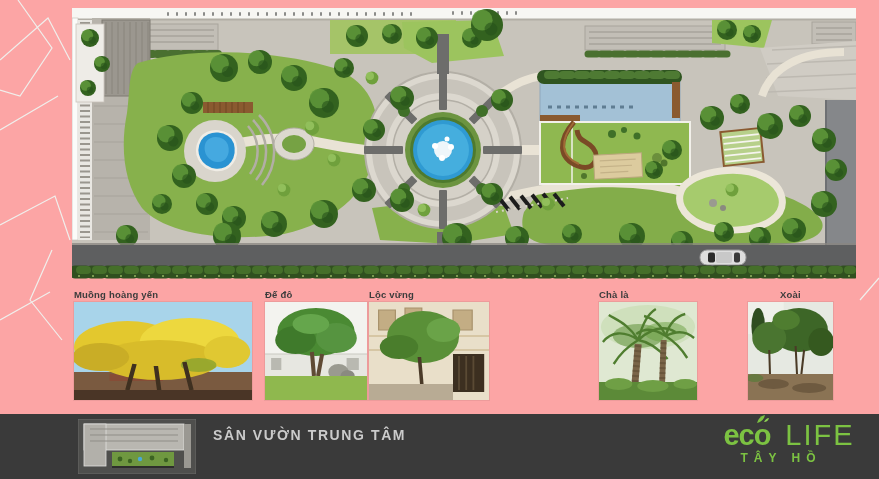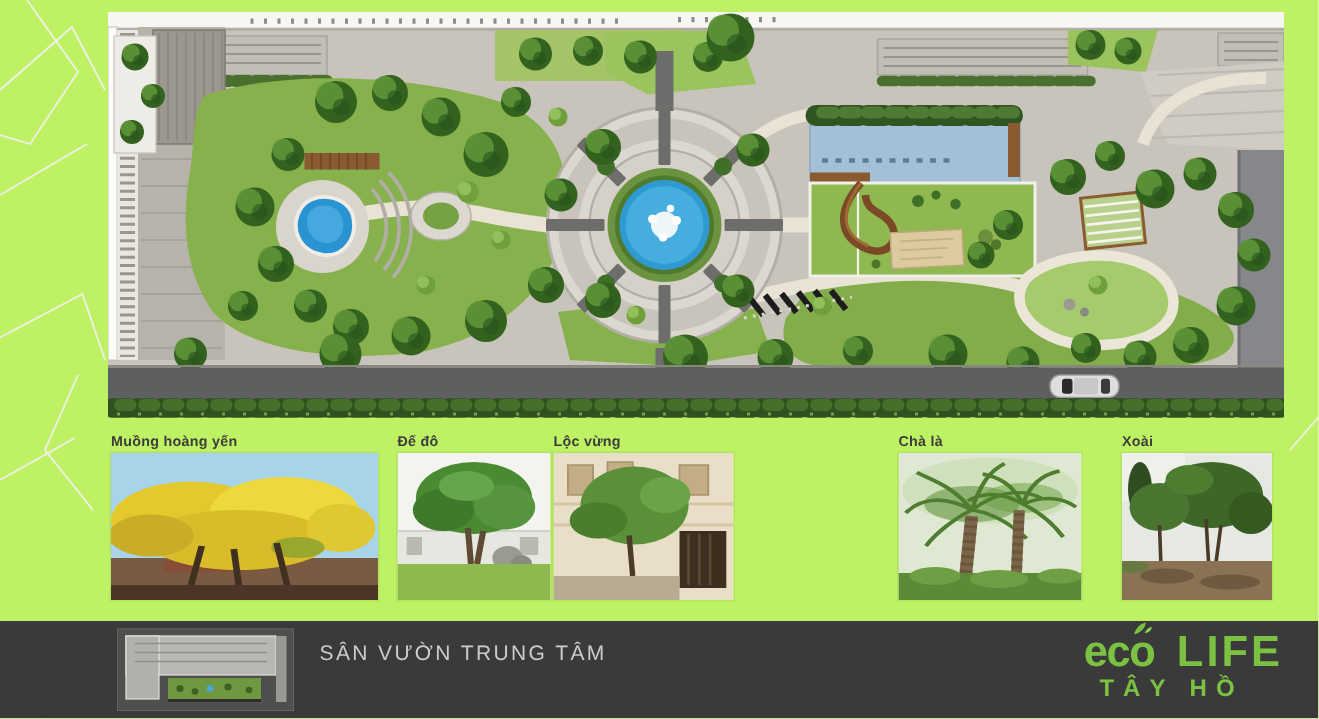--- a/index.html
+++ b/index.html
@@ -1,31 +1,31 @@
 <!DOCTYPE html>
 <html><head>
 <meta charset="utf-8">
 <style>
   html,body{margin:0;padding:0;background:#ffffff;font-family:"Liberation Sans",sans-serif;}
-  .slide{position:relative;width:879px;height:479px;background:#bef264;overflow:hidden;}
+  .slide{position:relative;width:879px;height:479px;background:#fca5a5;overflow:hidden;}
   .bg-pattern{position:absolute;left:0;top:0;width:879px;height:479px;}
   .plan{position:absolute;left:72px;top:8px;width:784px;height:277px;}
   .photo-card{position:absolute;top:287px;}
   .photo-label{display:block;font-size:9.5px;font-weight:bold;color:#3c3c3c;letter-spacing:.2px;height:15px;line-height:15px;}
   .photo-img{display:block;width:100%;height:98px;box-shadow:0 0 0 1px rgba(0,0,0,.06);}
   .footer{position:absolute;left:0;top:414px;width:879px;height:65px;background:#3a3a3a;}
   .thumb{position:absolute;left:78px;top:5px;width:118px;height:55px;}
-  .f-title{position:absolute;left:213px;top:13px;font-size:14px;color:#cbcbcb;letter-spacing:1.6px;font-weight:400;}
+  .f-title{position:absolute;left:213px;top:13px;font-size:14px;color:#cbcbcb;letter-spacing:1.6px;font-weight:700;}
   .logo{position:absolute;right:18px;top:6px;width:160px;text-align:center;color:#7cc242;}
   .logo-main{font-size:29px;line-height:30px;white-space:nowrap;}
   .logo-eco{font-weight:bold;letter-spacing:-1px;margin-left:16px;}
   .logo-o{position:relative;font-weight:bold;}
   .logo-o svg{position:absolute;top:-5px;left:2px;}
-  .logo-life{font-weight:bold;letter-spacing:2px;margin-left:14px;}
-  .logo-sub{font-size:16px;font-weight:bold;letter-spacing:6px;margin-top:1px;}
+  .logo-life{font-weight:normal;letter-spacing:2px;margin-left:14px;}
+  .logo-sub{font-size:12px;font-weight:bold;letter-spacing:6px;margin-top:1px;}
 </style>
 </head>
 <body>
 
 <div class="slide">
 
   <svg class="bg-pattern" width="879" height="479" viewBox="0 0 879 479">
     <g stroke="#f0efec" stroke-width="1.2" fill="none">
       <path d="M0,60 L48,18 L70,60 M0,130 L58,96 M18,0 L52,48 L20,96 L0,90 M0,225 L55,196 L70,240 M0,320 L50,292 M28,479 L0,432 M52,250 L30,300 L62,340"></path>
       <path d="M860,300 L879,278 M865,479 L879,455"></path>
@@ -309,21 +309,21 @@
         <ellipse cx="25" cy="45" rx="16" ry="12" fill="#4a7d2c"></ellipse>
       <ellipse cx="62" cy="28" rx="14" ry="12" fill="#6aa348"></ellipse>
       <path d="M44,82 L42,55" stroke="#4a3a28" stroke-width="3" fill="none"></path>
       <rect x="70" y="52" width="26" height="38" fill="#3c2f20"></rect>
       <path d="M75,54 V88 M81,54 V88 M87,54 V88" stroke="#5a4a34" stroke-width="1.5"></path>
       <rect y="82" width="70" height="16" fill="#b8ab94"></rect>
     </svg>
   </div>
 
 
-  <div class="photo-card" style="left:599px;width:122px;">
+  <div class="photo-card" style="left:599px;width:98px;">
     <span class="photo-label">Chà là</span>
     <svg class="photo-img" viewBox="0 0 100 98" preserveAspectRatio="none">
       <rect width="100" height="98" fill="#dfe8d2"></rect>
       <ellipse cx="50" cy="25" rx="48" ry="22" fill="#cfe0bc"></ellipse>
       <ellipse cx="40" cy="34" rx="26" ry="12" fill="#5e9038" opacity="0.55"></ellipse>
       <ellipse cx="68" cy="30" rx="22" ry="10" fill="#69a040" opacity="0.5"></ellipse>
       <g stroke="#4f7d2f" stroke-width="2.4" fill="none">
         <path d="M40,38 C25,28 12,30 4,40 M40,38 C30,22 18,18 10,13 M40,38 C45,20 50,12 58,7 M40,38 C55,25 68,24 78,30 M40,38 C52,40 62,48 70,57 M40,38 C30,44 20,54 15,62"></path>
         <path d="M68,34 C56,26 46,26 38,32 M68,34 C62,20 54,16 46,14 M68,34 C72,20 80,14 88,12 M68,34 C80,28 90,30 97,36 M68,34 C78,40 85,48 90,56"></path>
       </g>
@@ -331,21 +331,21 @@
       <path d="M36,90 L40,42" stroke="#5e4c34" stroke-width="7" stroke-dasharray="2 3" opacity="0.6" fill="none"></path>
       <path d="M64,92 L66,38" stroke="#7a6548" stroke-width="6" fill="none"></path>
       <path d="M64,92 L66,38" stroke="#5e4c34" stroke-width="6" stroke-dasharray="2 3" opacity="0.6" fill="none"></path>
       <rect y="80" width="100" height="18" fill="#5c8a38"></rect>
       <ellipse cx="20" cy="82" rx="14" ry="6" fill="#6f9f45"></ellipse>
         <ellipse cx="55" cy="84" rx="16" ry="6" fill="#6f9f45"></ellipse>
       <ellipse cx="88" cy="82" rx="12" ry="5" fill="#6f9f45"></ellipse>
     </svg>
   </div>
 
-  <div class="photo-card" style="left:748px;width:100px;">
+  <div class="photo-card" style="left:748px;width:85px;text-align:center;">
     <span class="photo-label">Xoài</span>
     <svg class="photo-img" viewBox="0 0 100 98" preserveAspectRatio="none">
       <rect width="100" height="98" fill="#e6e9e2"></rect>
       <rect width="42" height="32" fill="#eef0ea"></rect>
       <ellipse cx="12" cy="24" rx="8" ry="18" fill="#2f4d20"></ellipse>
       <ellipse cx="60" cy="28" rx="34" ry="22" fill="#3d6627"></ellipse>
         <ellipse cx="25" cy="36" rx="20" ry="16" fill="#4a7530"></ellipse>
       <ellipse cx="86" cy="40" rx="15" ry="14" fill="#35591f"></ellipse>
         <ellipse cx="45" cy="18" rx="16" ry="10" fill="#4f7d30"></ellipse>
       <path d="M58,78 L56,44 M62,78 L66,48 M26,76 L25,48" stroke="#4a3a26" stroke-width="2.4" fill="none"></path>

